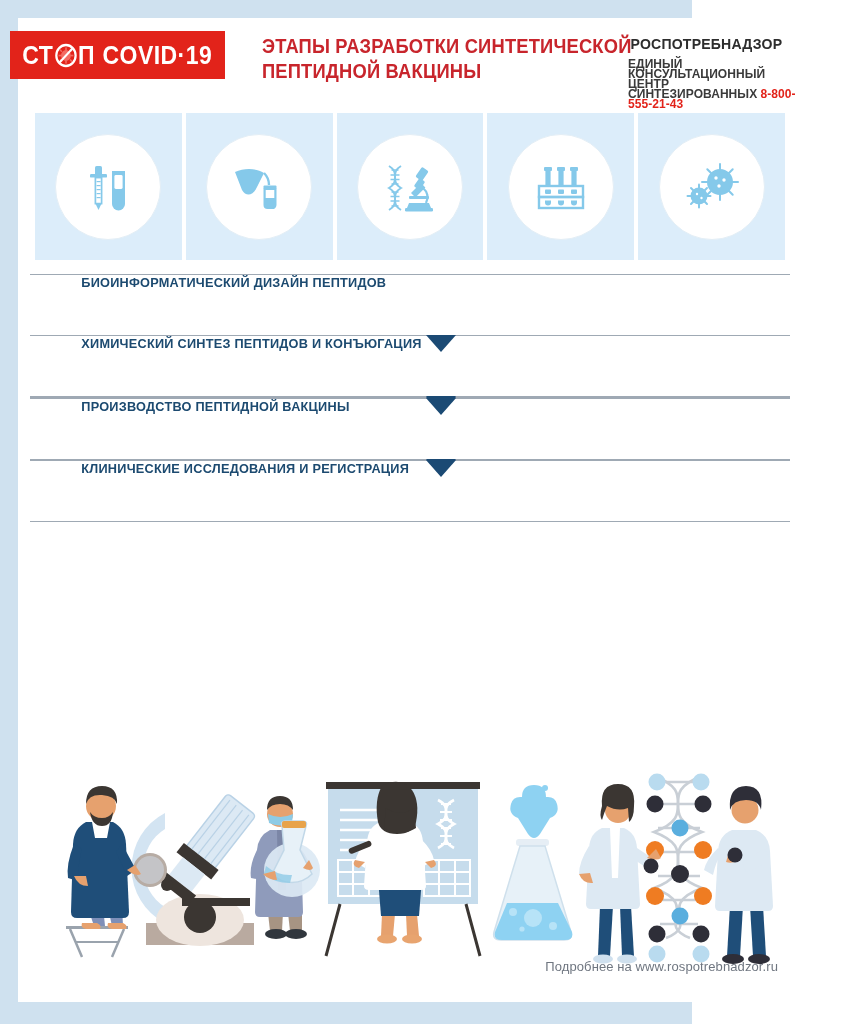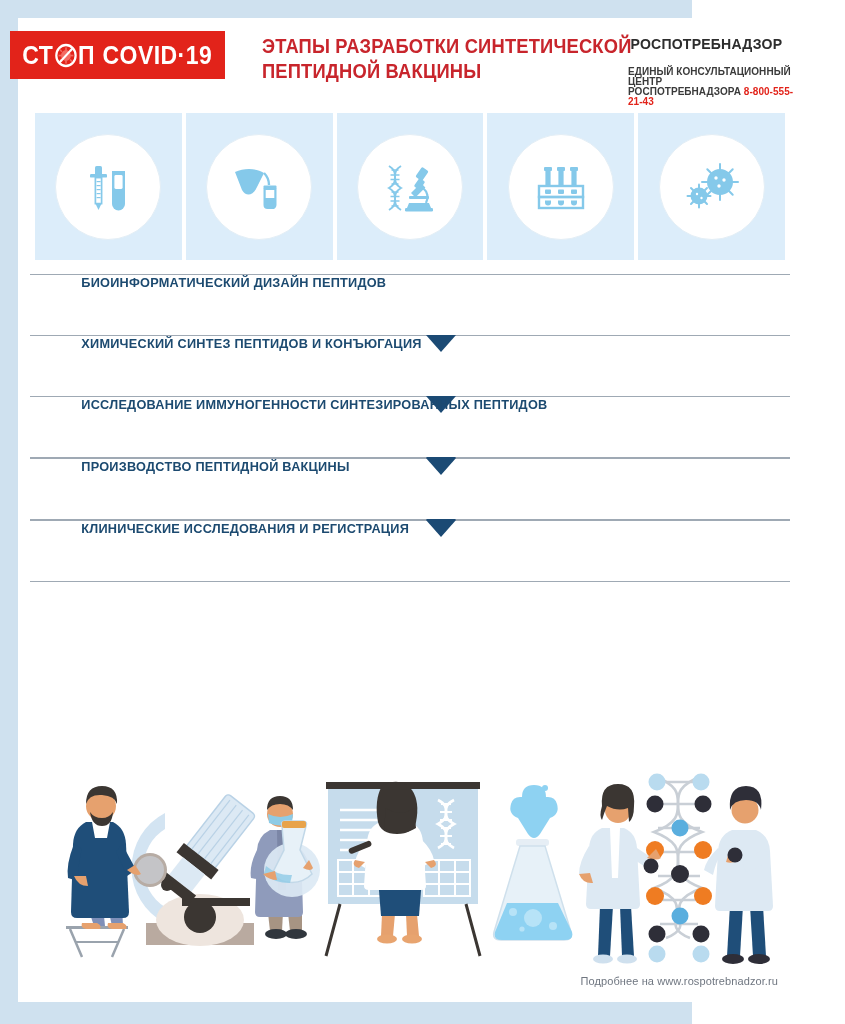--- a/index.html
+++ b/index.html
@@ -93,23 +93,23 @@
     text-align: left;
   }
   .rpn-title {
     color: #2d2d2d;
     font-size: 14.5px;
     font-weight: bold;
     letter-spacing: 0.2px;
     transform: scaleX(0.97);
   }
   .rpn-sub {
-    margin-top: 15px;
+    margin-top: 7px;
     color: #3a3a3a;
-    font-size: 10px;
+    font-size: 12px;
     font-weight: bold;
     letter-spacing: 0.05px;
     line-height: 10px;
   }
   .rpn-phone {
     color: #e2231a;
     font-weight: bold;
   }
 
   
@@ -184,23 +184,23 @@
     left: 12px;
     top: 700px;
     width: 760px;
     height: 250px;
   }
   .illus svg { display: block; }
 
   .footnote {
     position: absolute;
     right: 24px;
-    bottom: 15px;
+    bottom: 28px;
     color: #6f7680;
-    font-size: 11px;
+    font-size: 13px;
     letter-spacing: 0.1px;
   }
 </style>
 </head>
 <body>
 
 <div class="poster">
  <div class="sheet">
 
   <div class="header">
@@ -234,21 +234,21 @@
     <div class="title-block">
       <div class="title-line">ЭТАПЫ РАЗРАБОТКИ СИНТЕТИЧЕСКОЙ</div>
       <div class="title-line">ПЕПТИДНОЙ ВАКЦИНЫ</div>
     </div>
 
     <div class="rpn">
       <div class="rpn-title">РОСПОТРЕБНАДЗОР</div>
       <div class="rpn-sub">
         <div>ЕДИНЫЙ КОНСУЛЬТАЦИОННЫЙ ЦЕНТР</div>
         <div>
-          <span>РОСПОТРЕБНАДЗОРА</span>
+          <span>СИНТЕЗИРОВАННЫХ</span>
           <span class="rpn-phone">8-800-555-21-43</span>
         </div>
       </div>
     </div>
   </div>
 
   <div class="icon-strip">
 
     <div class="icon-cell">
       <div class="icon-circle">
@@ -382,23 +382,20 @@
     <div class="sep">
       <span class="arrow"></span>
     </div>
     <div class="step-row">
       <div class="step-label">ХИМИЧЕСКИЙ СИНТЕЗ ПЕПТИДОВ И КОНЪЮГАЦИЯ</div>
     </div>
 
     <div class="sep">
       <span class="arrow"></span>
     </div>
-    <div class="step-row">
-      <div class="step-label">ИССЛЕДОВАНИЕ ИММУНОГЕННОСТИ СИНТЕЗИРОВАННЫХ ПЕПТИДОВ</div>
-    </div>
 
     <div class="sep">
       <span class="arrow"></span>
     </div>
 
     <div class="sep">
       <span class="arrow"></span>
     </div>
     <div class="step-row">
       <div class="step-label">ПРОИЗВОДСТВО ПЕПТИДНОЙ ВАКЦИНЫ</div>

